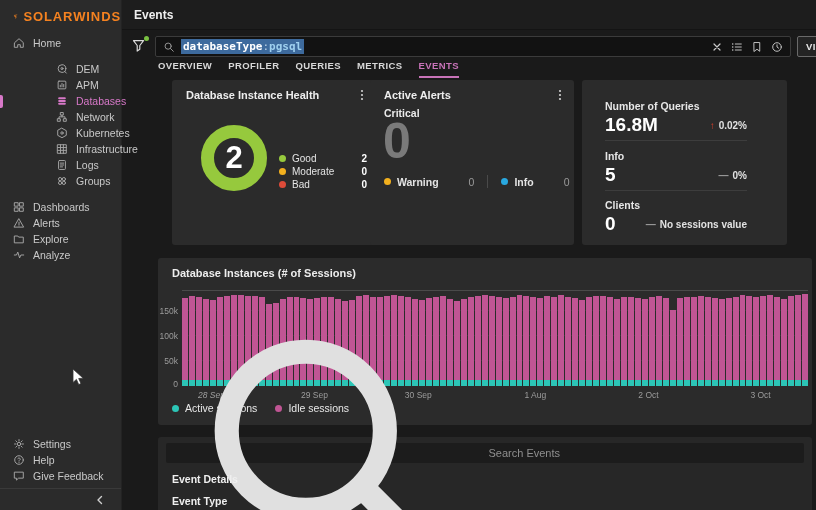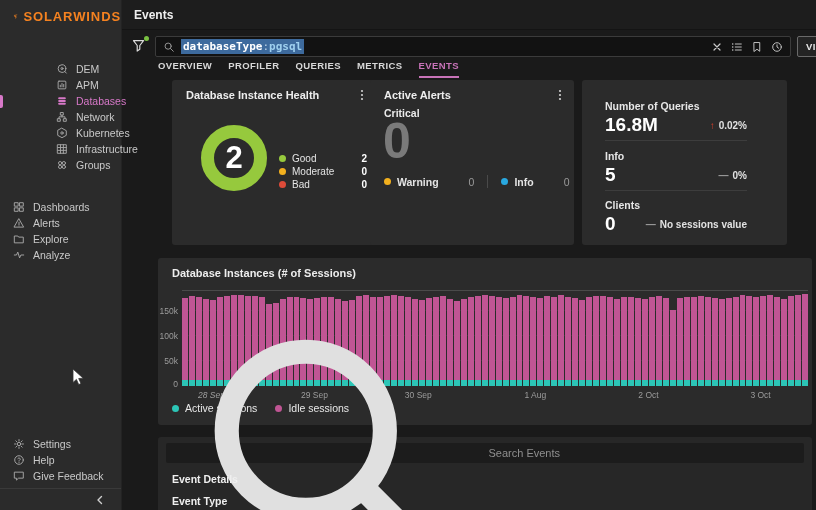--- a/index.html
+++ b/index.html
@@ -125,20 +125,28 @@
       <svg width="15" height="15" viewBox="0 0 14 14">
         <path d="M2 3 Q8 2 12 1.5 Q7 4.5 3.5 5 Z" fill="#f58220"></path>
         <path d="M3 6.5 Q8 6 11 5.2 Q7 8.2 4.5 8.6 Z" fill="#f58220"></path>
         <path d="M5 9.8 Q8 9.4 10 8.8 Q7.5 11.6 6 12.4 Z" fill="#f58220"></path>
       </svg>
       <span class="logo-text">SOLARWINDS</span>
     </div>
 
     <div class="accent-bar"></div>
 
+    <div class="nav-home">
+      <div class="nav-item">
+        <svg class="ic nic" viewBox="0 0 14 14">
+          <path d="M2 6.5 7 2l5 4.5V12H8.5V9h-3v3H2Z"></path>
+          </svg>
+        <span>Home</span>
+      </div>
+    </div>
 
     <div class="nav-main">
       <div class="nav-item">
         <svg class="ic nic" viewBox="0 0 14 14">
           <circle cx="7" cy="6.5" r="4.5"></circle>
             <circle cx="7" cy="6.5" r="1.2"></circle>
             <path d="M10.2 9.8 12 11.8"></path>
           </svg>
         <span>DEM</span>
       </div>
@@ -172,20 +180,27 @@
             <circle cx="7" cy="7" r="1.4"></circle>
           </svg>
         <span>Kubernetes</span>
       </div>
       <div class="nav-item">
         <svg class="ic nic" viewBox="0 0 14 14">
           <rect x="2" y="2" width="10" height="10"></rect>
             <path d="M2 5.3h10M2 8.6h10M5.3 2v10M8.6 2v10"></path>
           </svg>
         <span>Infrastructure</span>
+      </div>
+      <div class="nav-item">
+        <svg class="ic nic" viewBox="0 0 14 14">
+          <rect x="3" y="1.8" width="8" height="10.4" rx="1"></rect>
+            <path d="M5 4.8h4M5 7h4M5 9.2h2.6"></path>
+          </svg>
+        <span>Logs</span>
       </div>
       <div class="nav-item">
         <svg class="ic nic" viewBox="0 0 14 14">
           <circle cx="4.8" cy="4.8" r="1.9"></circle>
             <circle cx="9.2" cy="4.8" r="1.9"></circle>
           <circle cx="4.8" cy="9.2" r="1.9"></circle>
             <circle cx="9.2" cy="9.2" r="1.9"></circle>
           </svg>
         <span>Groups</span>
       </div>

